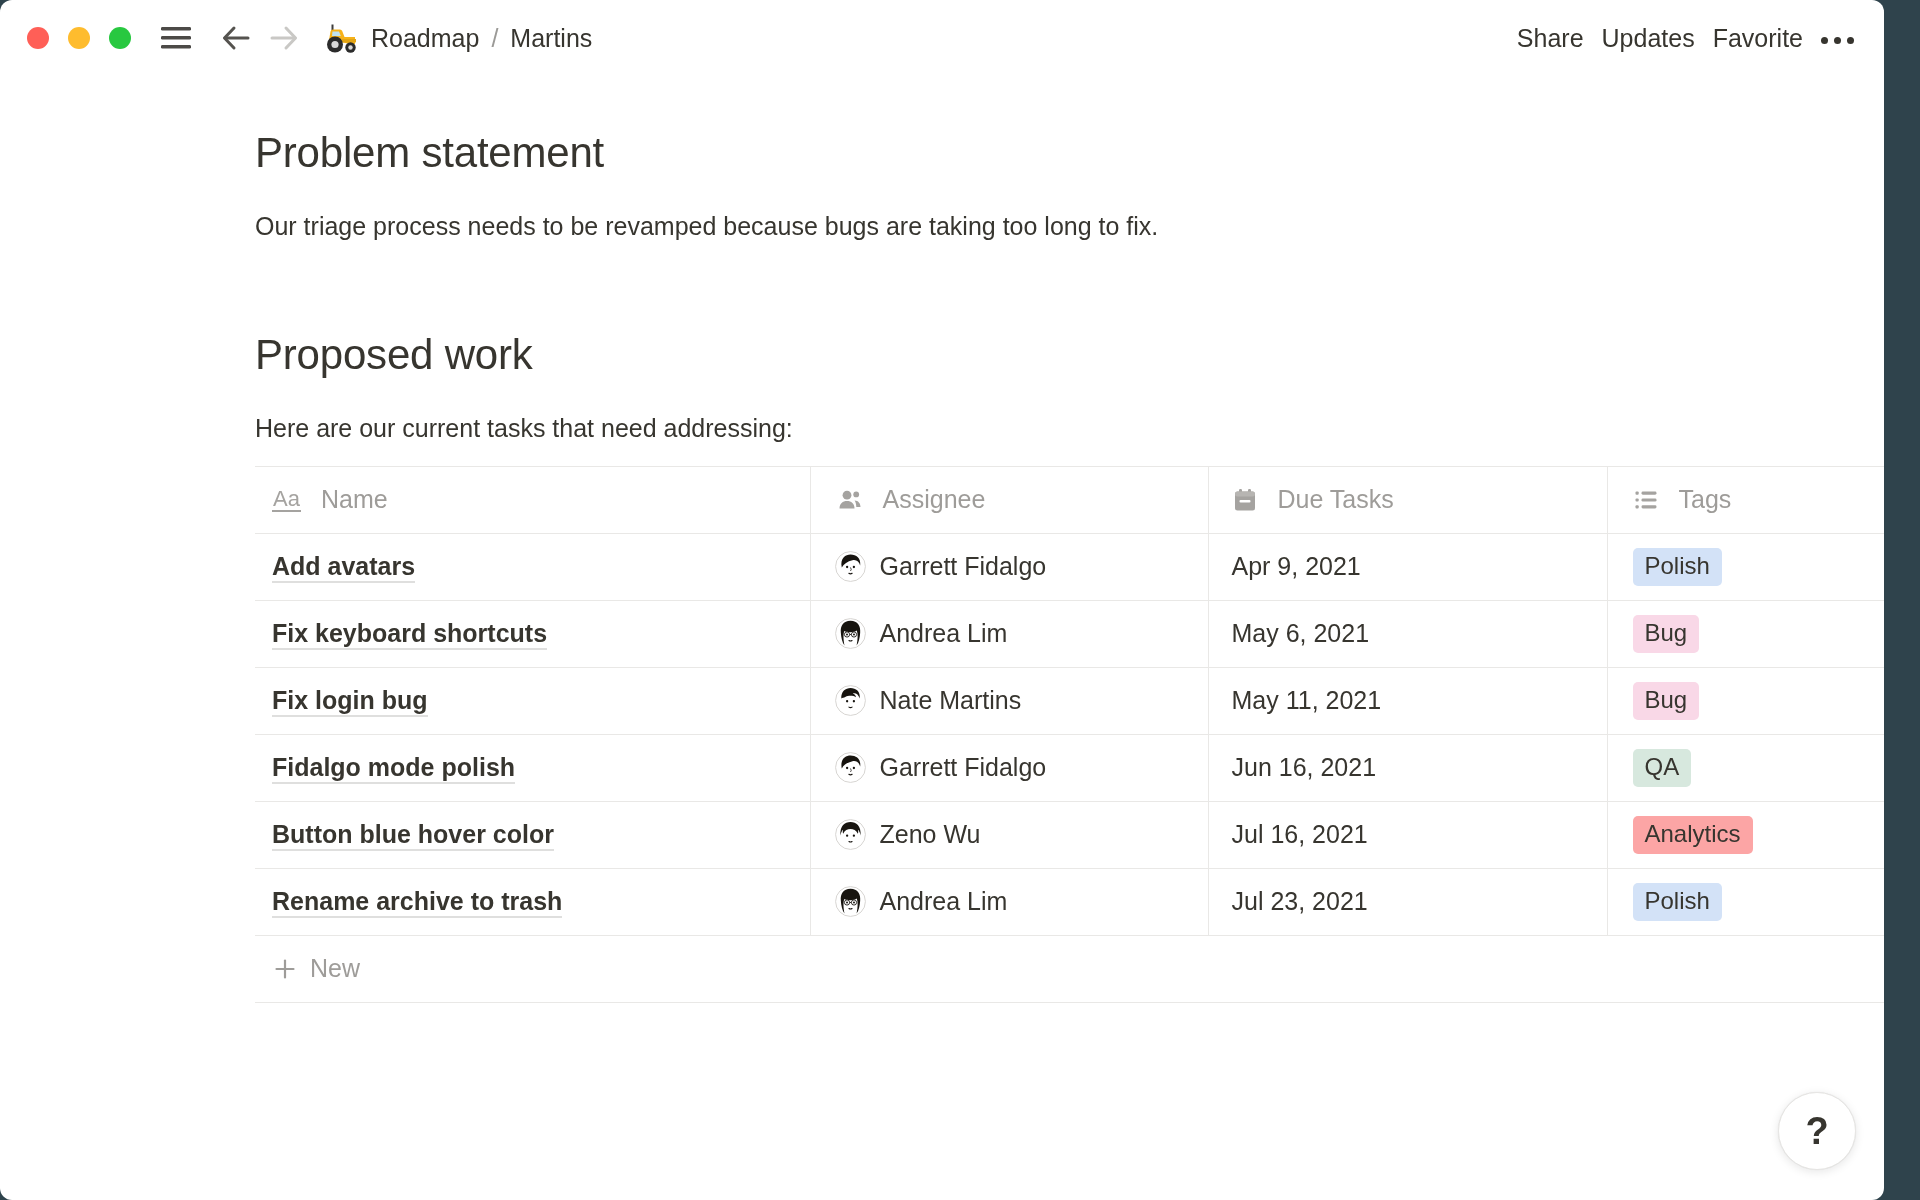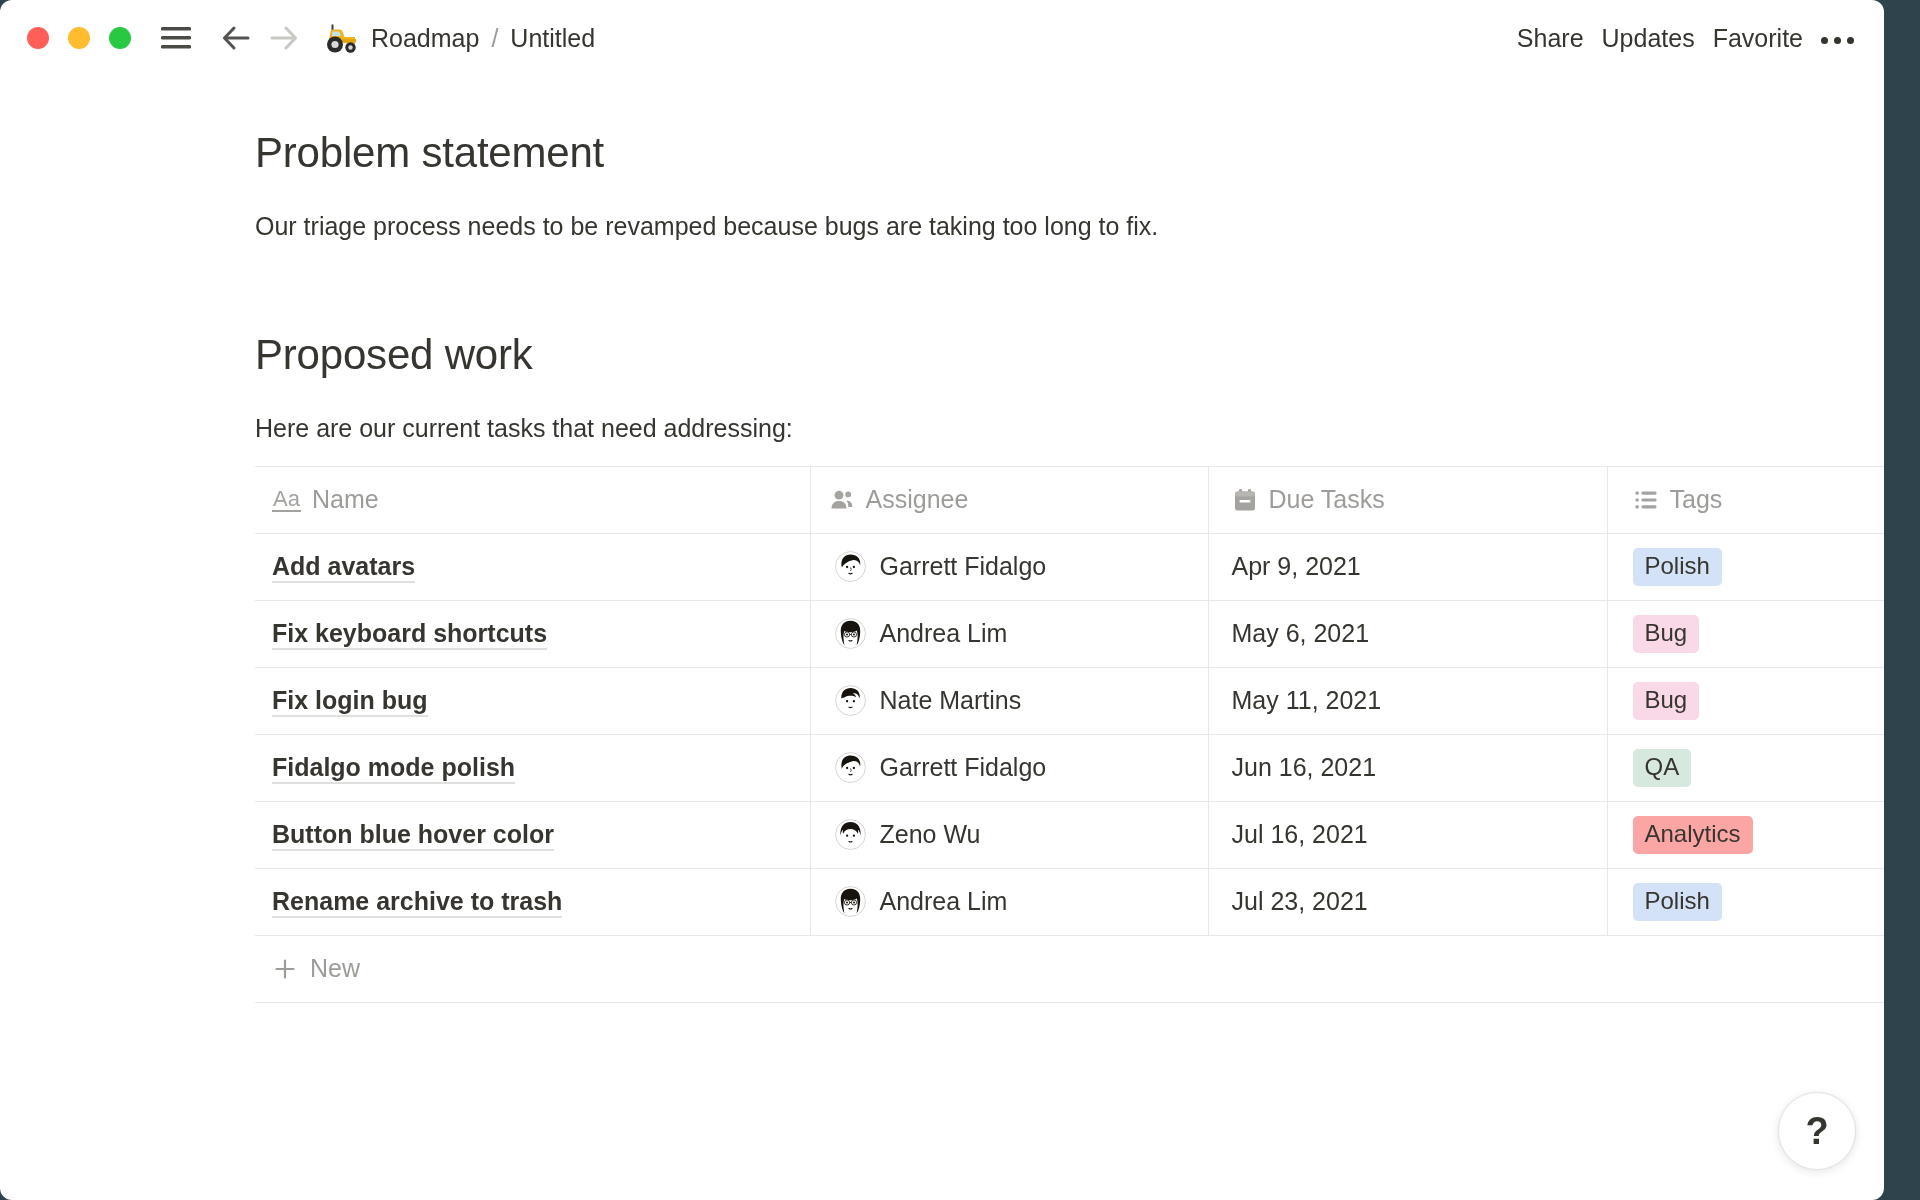--- a/index.html
+++ b/index.html
@@ -42,23 +42,23 @@
   .collection-title { font-size:37px; font-weight:700; letter-spacing:-0.2px; }
 
   
   table.db { margin-top:18px; border-collapse:collapse; table-layout:fixed; width:1665px;
              font-size:25px; }
   col.c1{width:555px;} col.c2{width:398px;} col.c3{width:399px;}
   th, td { height:67px; padding:0; vertical-align:middle; border-bottom:1px solid #e9e8e6; }
   thead th { border-top:1px solid #e9e8e6; font-weight:400; text-align:left; color:#9e9c99; }
   thead th:not(:last-child), tbody td:not(:last-child) { border-right:1px solid #e9e8e6; }
   .cellwrap { display:flex; align-items:center; }
-  .hd-wrap { display:flex; align-items:center; gap:11px; }
+  .hd-wrap { display:flex; align-items:center; gap:20px; }
   th.h-name .hd-wrap { padding-left:17px; }
-  th.h-assignee .hd-wrap { padding-left:18px; }
+  th.h-assignee .hd-wrap { padding-left:26px; }
   th.h-due .hd-wrap { padding-left:23px; }
   th.h-tags .hd-wrap { padding-left:25px; }
   .aa-icon { font-size:22px; color:#a5a3a0; border-bottom:2px solid #a5a3a0; line-height:1.05;
              padding:0 1px 0 1px; font-weight:400; }
   .hicon { width:26px; height:26px; display:inline-flex; }
 
   td.c-name { padding-left:17px; }
   .task-link { font-weight:700; color:#37352f; border-bottom:2px solid rgba(55,53,47,0.16);
                padding-bottom:1px; cursor:pointer; }
   td.c-assignee .cellwrap { padding-left:24px; gap:14px; }
@@ -122,21 +122,21 @@
           <path d="M7.5 10.5 L14 10.5 L15.8 15 L7 15 Z" fill="#bfe3f2"></path>
           <rect x="17" y="18" width="14" height="3.4" fill="#e2a413"></rect>
           <circle cx="10" cy="23.5" r="8" fill="#2b2b2b"></circle>
           <circle cx="10" cy="23.5" r="3.6" fill="#d8d8d8"></circle>
           <circle cx="25.5" cy="26.5" r="5.2" fill="#2b2b2b"></circle>
           <circle cx="25.5" cy="26.5" r="2.2" fill="#d8d8d8"></circle>
         </svg>
       </span>
       <span class="crumb">Roadmap</span>
       <span class="crumb-sep">/</span>
-      <span class="crumb">Untitled</span>
+      <span class="crumb">Martins</span>
     </div>
 
     <div class="tb-actions">
       <span class="tb-action">Share</span>
       <span class="tb-action">Updates</span>
       <span class="tb-action">Favorite</span>
       <span class="more-dots">
           <i></i>
           <i></i>
           <i></i>

